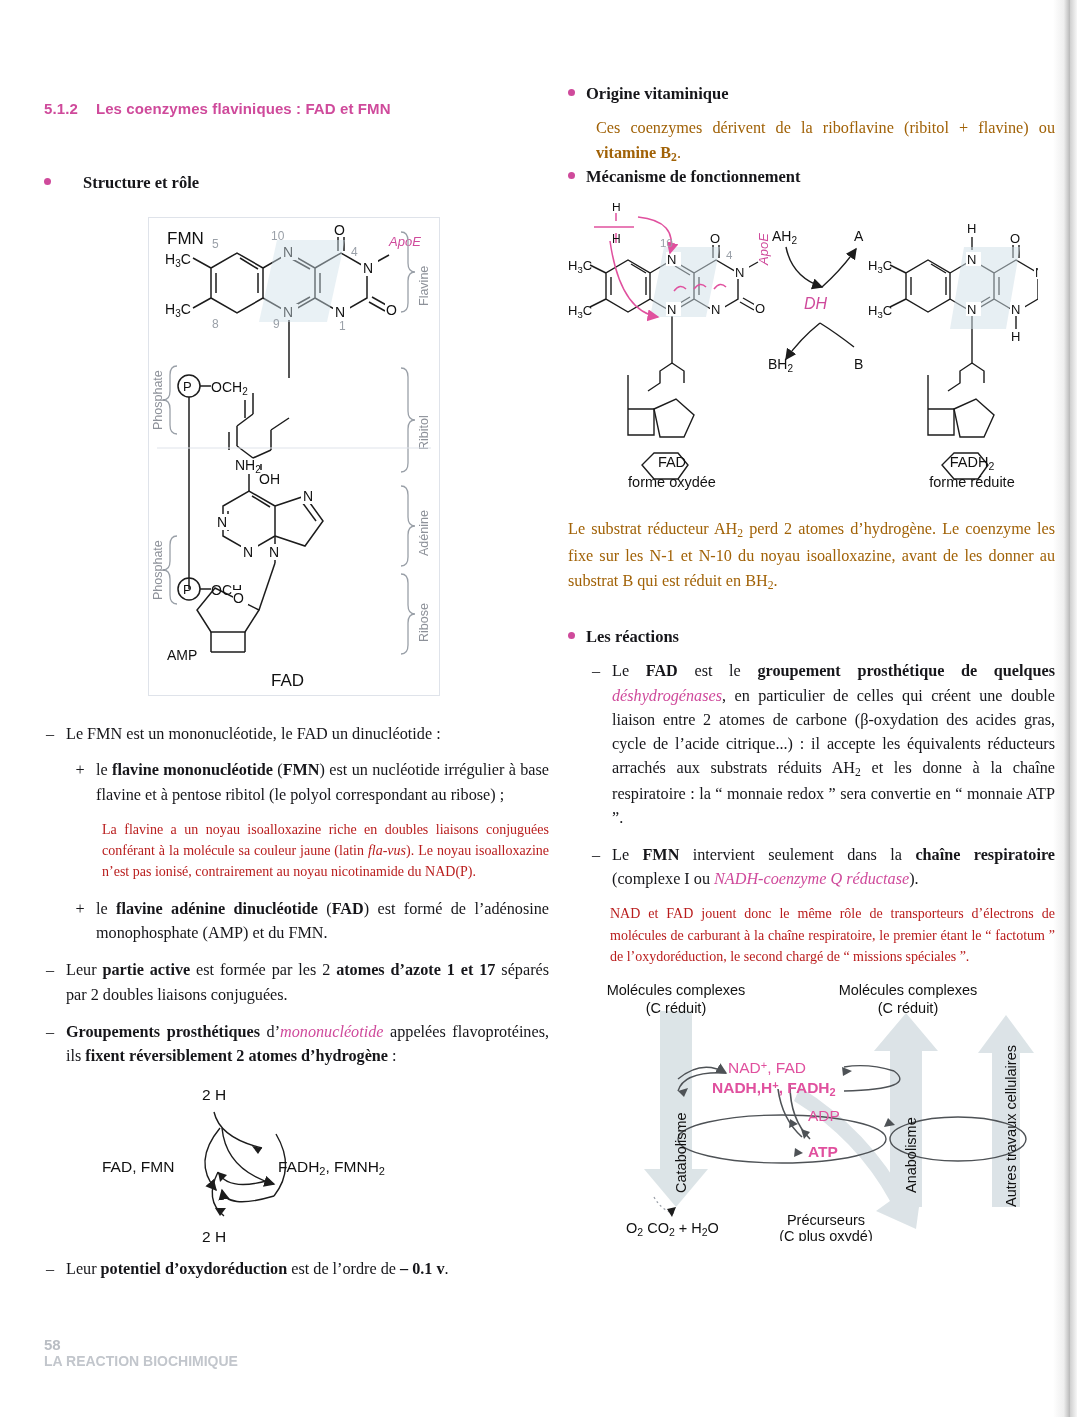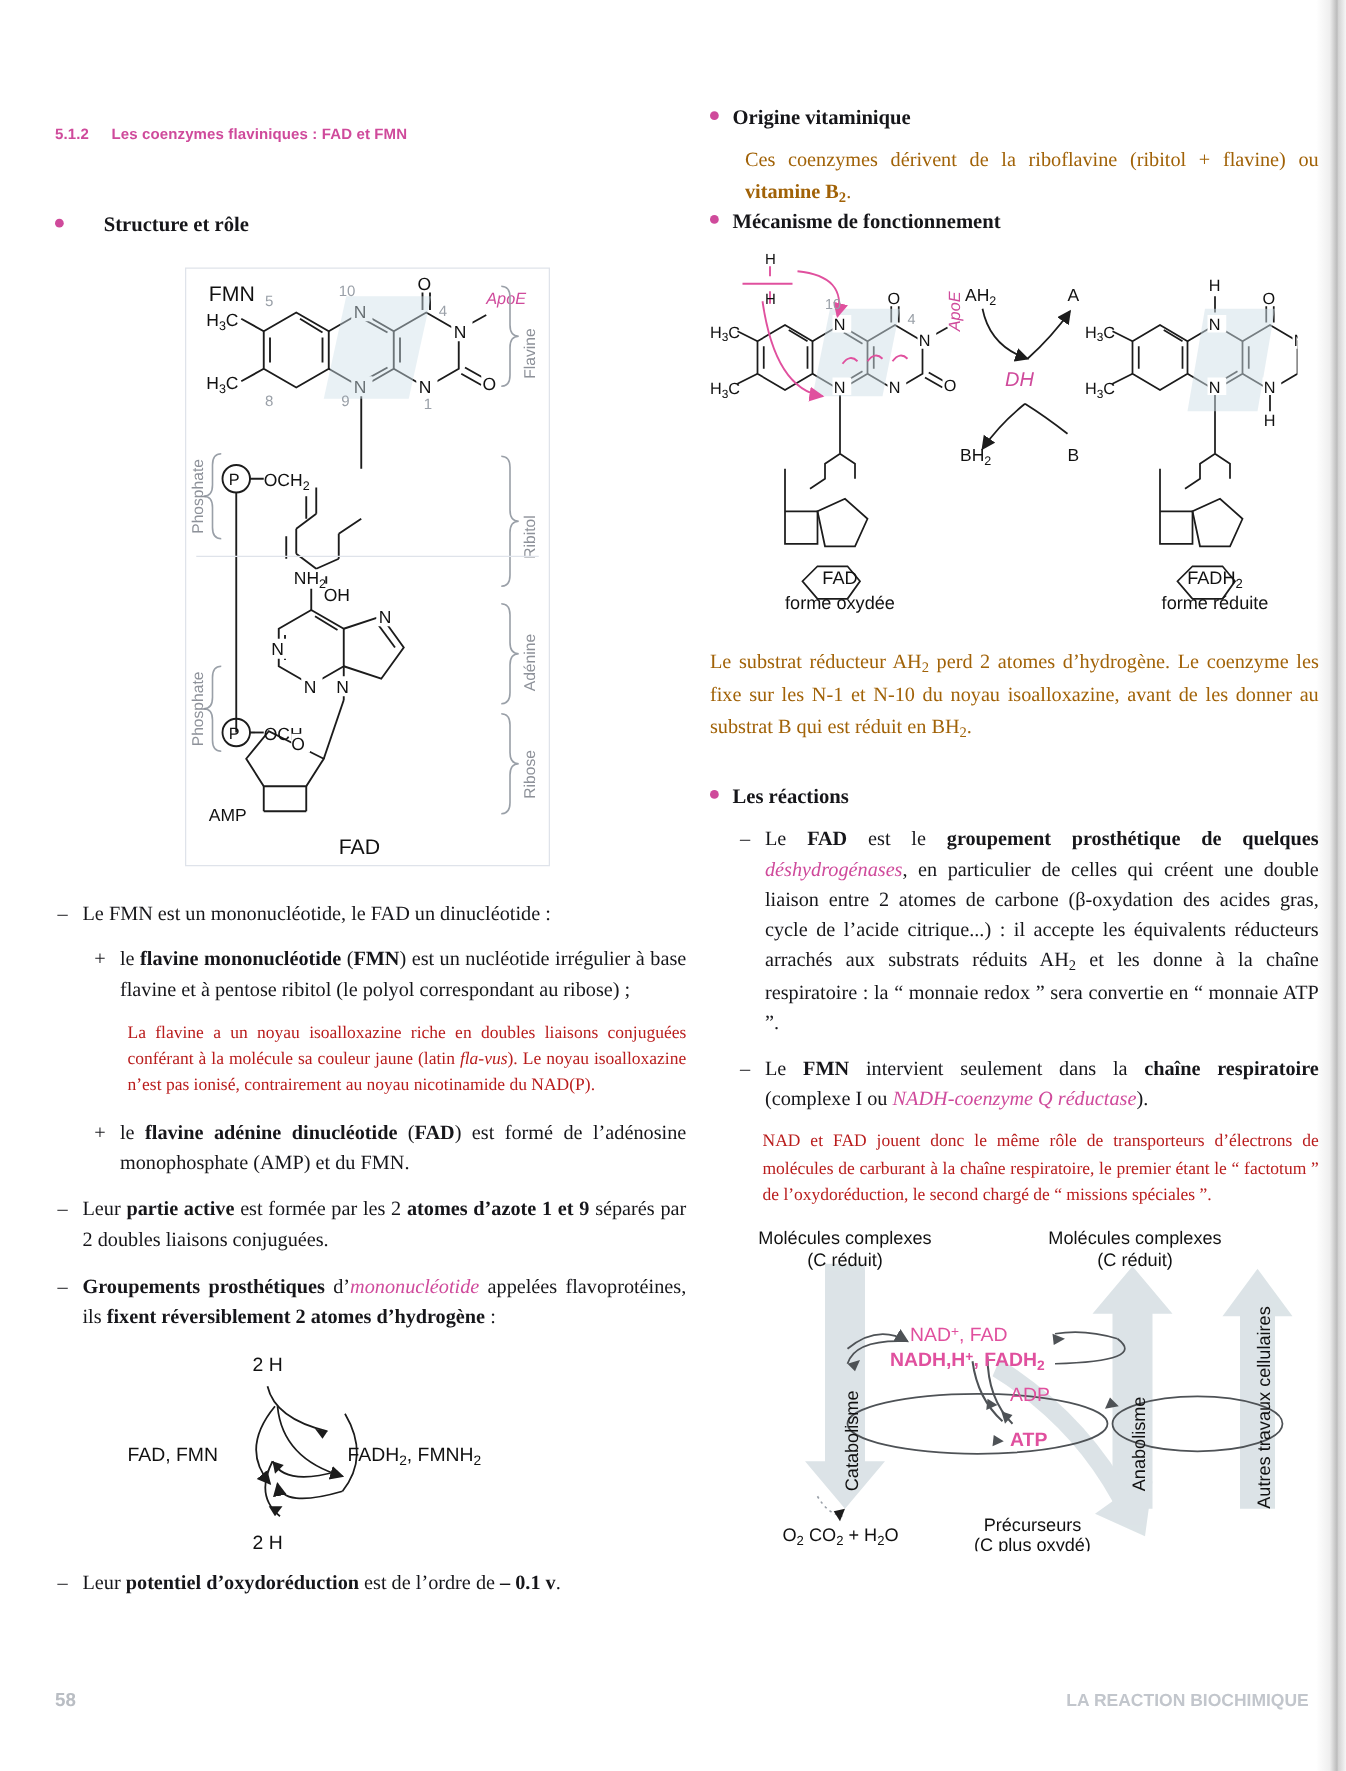--- a/index.html
+++ b/index.html
@@ -6,38 +6,38 @@
   body{font-family:"Liberation Serif",serif;}
   .page{position:relative;width:1077px;height:1417px;background:#ffffff;overflow:hidden;}
   .page-edge{position:absolute;top:0;right:0;width:24px;height:100%;
     background:linear-gradient(to right,rgba(255,255,255,0) 0%,rgba(190,190,190,.25) 45%,rgba(120,120,120,.55) 72%,rgba(235,235,235,.9) 88%,#f4f4f4 100%);}
   .page-edge2{position:absolute;top:0;right:0;width:7px;height:100%;background:linear-gradient(to right,#cfcfcf,#f7f7f7);}
   .col{position:absolute;top:0;}
   .col-left{left:44px;width:505px;}
   .col-right{left:568px;width:487px;}
 
   h2.sec{display:flex;gap:18px;font-family:"Liberation Sans",sans-serif;font-weight:bold;
-    font-size:12px;color:#cf4a9b;margin:0;letter-spacing:.1px;}
+    font-size:15px;color:#cf4a9b;margin:0;letter-spacing:.1px;}
   .bullet-head{display:flex;align-items:baseline;gap:11px;font-family:"Liberation Serif",serif;
     font-weight:bold;font-size:16.5px;color:#16161a;}
   .dot{width:7px;height:7px;border-radius:50%;background:#cf4a9b;flex:none;position:relative;top:-3px;}
   .para{font-size:16.2px;line-height:1.55;color:#a16207;text-align:justify;margin:0;}
   .para.ind{margin-left:28px;}
   .li{display:flex;gap:10px;font-size:16.2px;line-height:1.5;color:#16161a;text-align:justify;}
   .li .mk{flex:none;width:12px;text-align:center;}
   .li.lvl2{margin-left:30px;}
   .small{font-size:14px;line-height:1.52;color:#b91c1c;margin-left:58px;text-align:justify;}
   .small.r{margin-left:42px;}
   b{font-weight:bold;}
   i{font-style:italic;}
   .pk{color:#cf4a9b;font-style:italic;}
   .sub{font-size:.72em;vertical-align:-.28em;}
   .figbox{border:1px solid #dfe3ea;box-shadow:0 0 0 3px #fff;}
   .footer{position:absolute;left:44px;right:30px;bottom:48px;display:flex;justify-content:space-between;
-    font-family:"Liberation Sans",sans-serif;font-weight:bold;font-size:14px;color:#c2c6cc;}
+    font-family:"Liberation Sans",sans-serif;font-weight:bold;font-size:14px;color:#c2c6cc;flex-direction:column;}
   .footer .pg{font-size:15px;color:#b9bdc3;}
   svg{display:block;}
   text{font-family:"Liberation Sans",sans-serif;}
 </style>
 </head>
 <body>
 
 <div class="page">
 
   <div class="col col-left" style="top:100px;">
@@ -185,21 +185,21 @@
 
     <p class="small" style="margin-top:12px;">La flavine a un noyau isoalloxazine riche en doubles liaisons conjuguées conférant à la molécule sa couleur jaune (latin <i>fla-vus</i>). Le noyau isoalloxazine n’est pas ionisé, contrairement au noyau nicotinamide du NAD(P).</p>
 
     <div class="li lvl2" style="margin-top:14px;">
       <span class="mk">+</span>
       <span>le <b>flavine adénine dinucléotide</b> (<b>FAD</b>) est formé de l’adénosine monophosphate (AMP) et du FMN.</span>
     </div>
 
     <div class="li" style="margin-top:13px;">
       <span class="mk">–</span>
-      <span>Leur <b>partie active</b> est formée par les 2 <b>atomes d’azote 1 et 9</b> séparés par 2 doubles liaisons conjuguées.</span>
+      <span>Leur <b>partie active</b> est formée par les 2 <b>atomes d’azote 1 et 17</b> séparés par 2 doubles liaisons conjuguées.</span>
     </div>
 
     <div class="li" style="margin-top:13px;">
       <span class="mk">–</span>
       <span><b>Groupements prosthétiques</b> d’<i class="pk">mononucléotide</i> appelées fla­voprotéines, ils <b>fixent réversiblement 2 atomes d’hydrogène</b> :</span>
     </div>
 
     <div style="margin-top:8px;">
       <svg viewBox="0 0 420 175" width="420" height="175" style="margin-left:58px;">
         <g fill="none" stroke="#1c1c1c" stroke-width="1.4">

